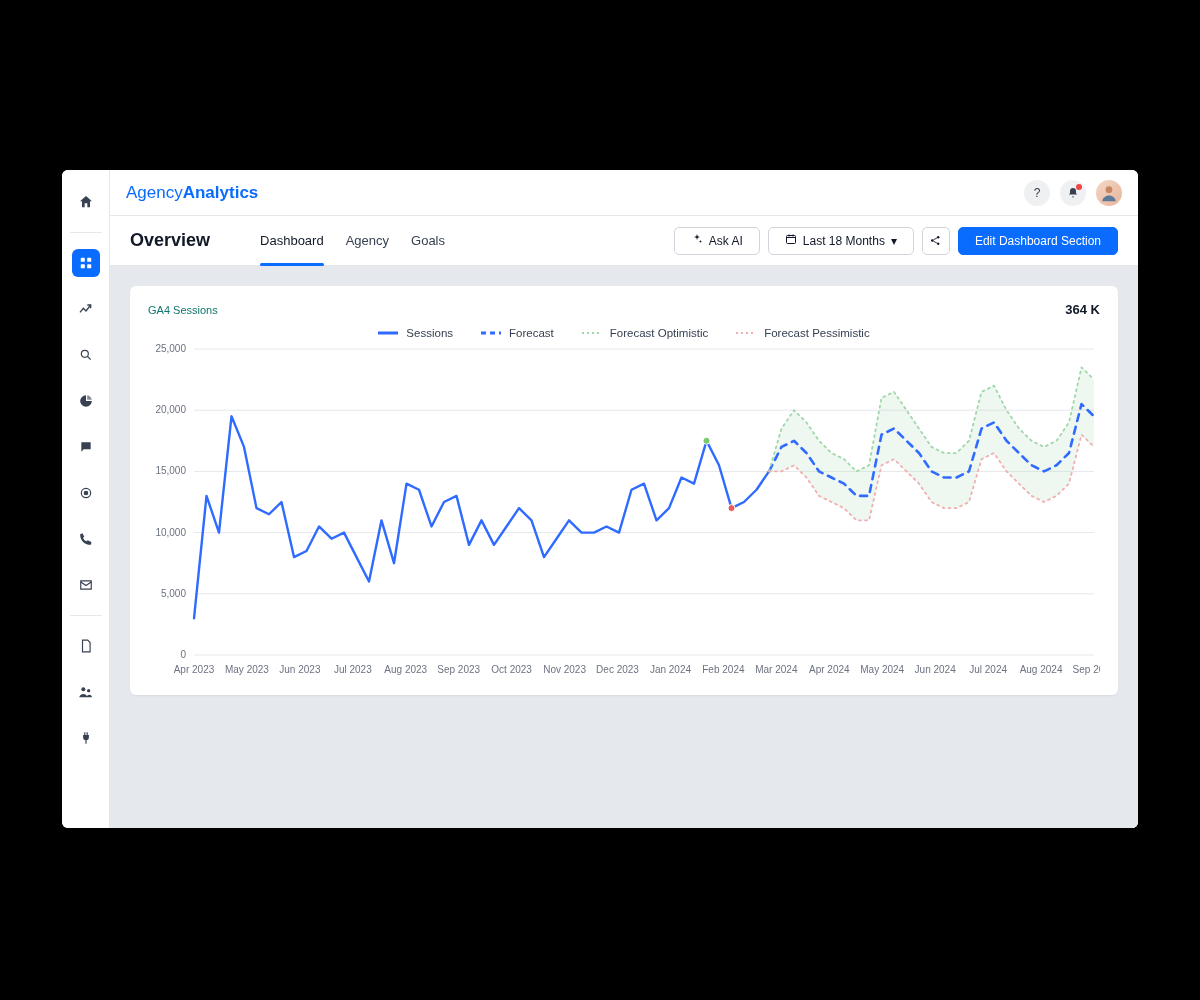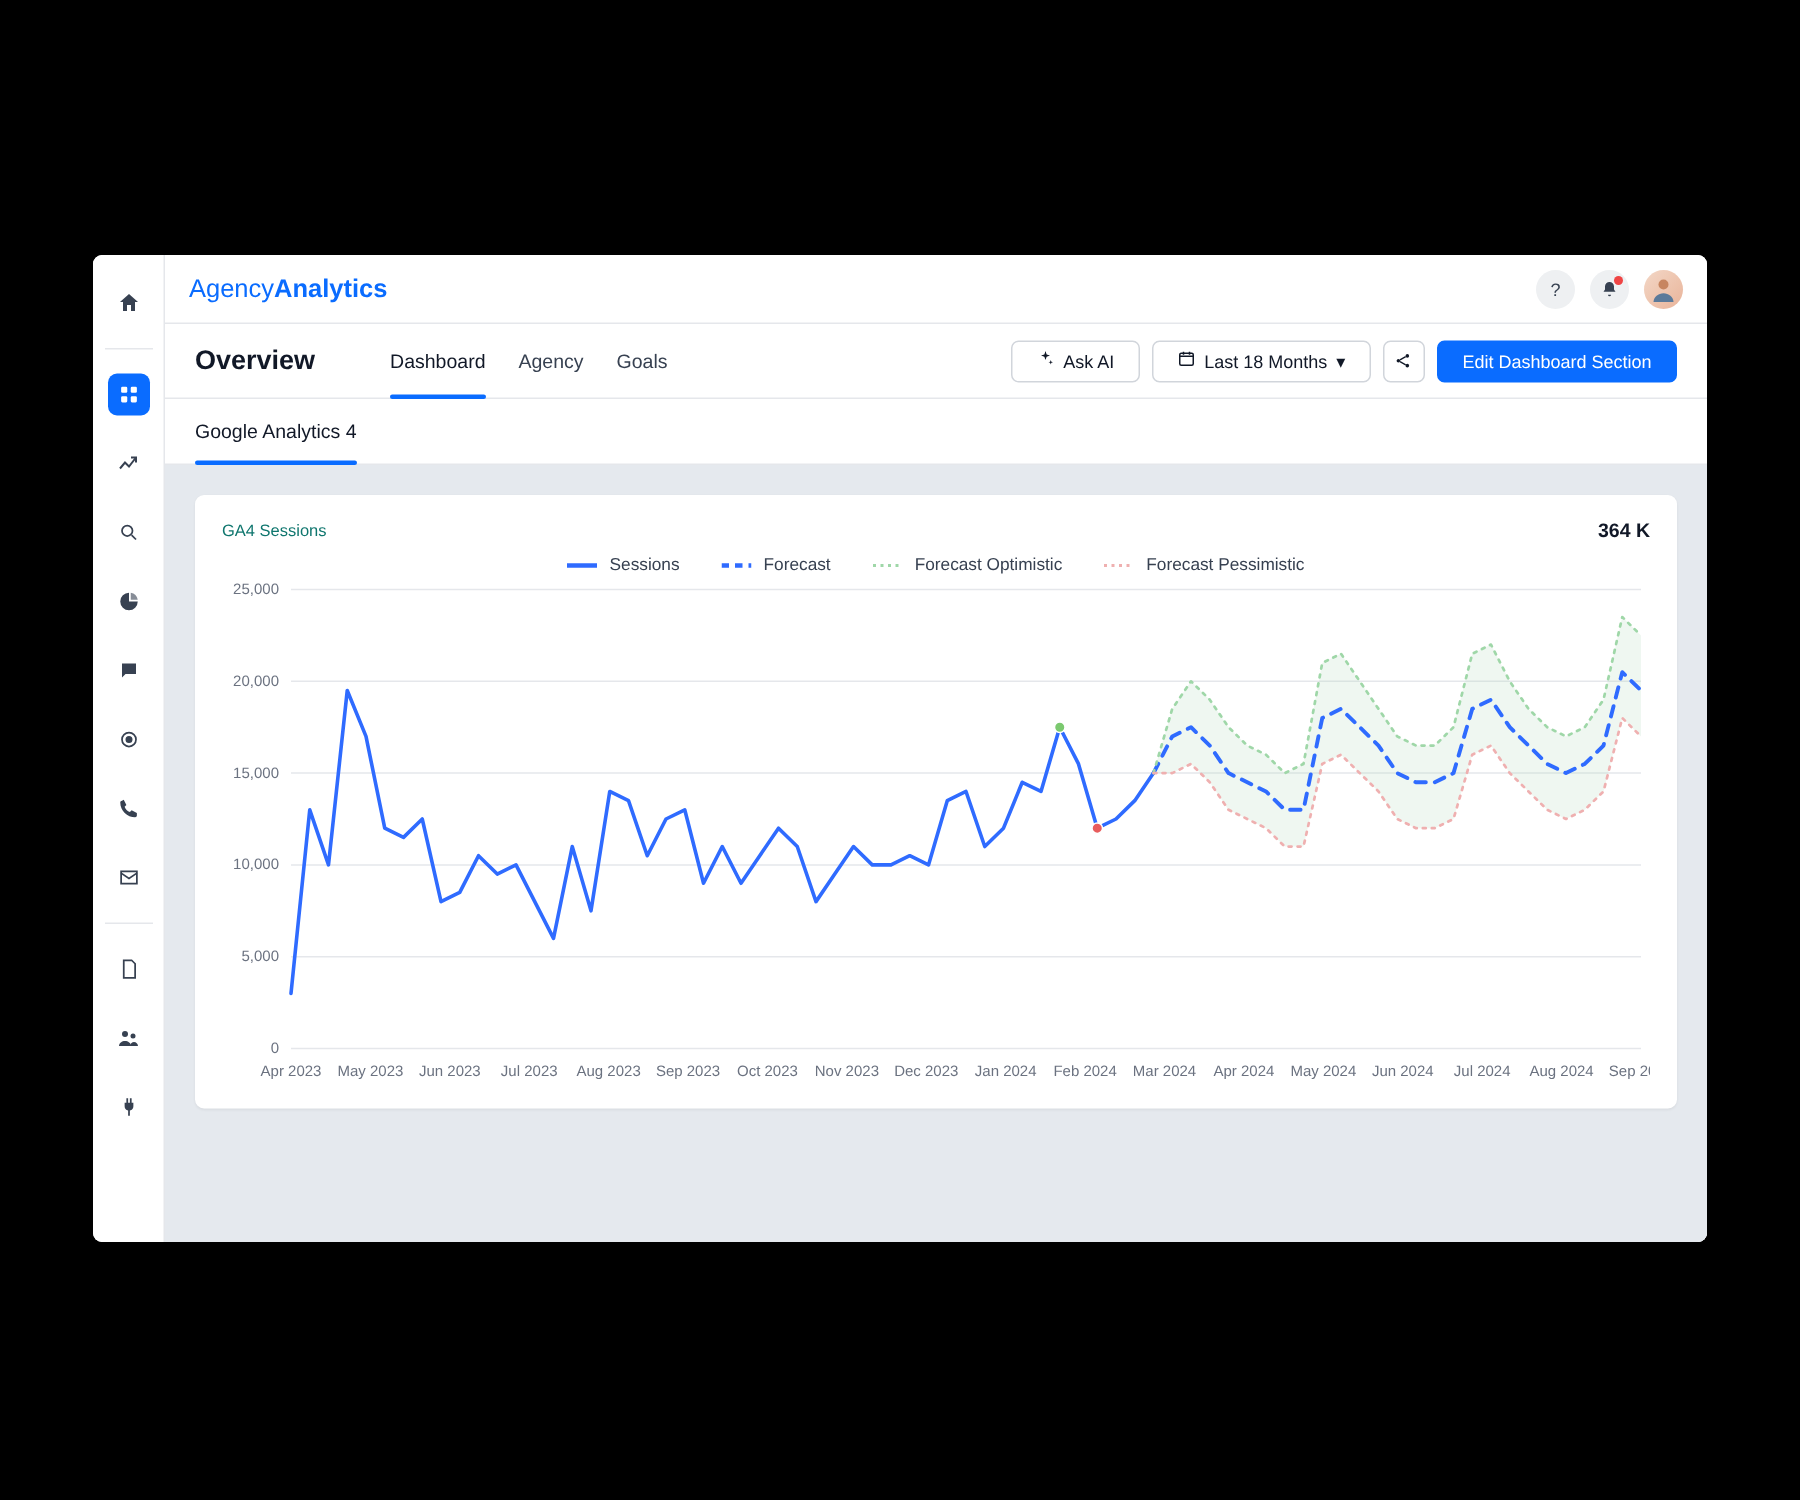--- a/index.html
+++ b/index.html
@@ -242,23 +242,20 @@
               <circle cx="6" cy="12" r="2.2"></circle>
               <circle cx="17" cy="6" r="2.2"></circle>
               <circle cx="17" cy="18" r="2.2"></circle>
               <path d="M8 11l7-4M8 13l7 4" stroke="#111827" stroke-width="1.6"></path>
             </svg>
         </div>
         <div class="btn primary">Edit Dashboard Section</div>
       </div>
     </div>
 
-    <div class="sub-tabs-row">
-      <div class="sub-tab active">Google Analytics 4</div>
-    </div>
 
     <div class="content-area">
       <div class="card">
         <div class="card-header">
           <div class="card-title">GA4 Sessions</div>
           <div class="card-metric">364 K</div>
         </div>
         <div class="legend-row">
           <div class="legend-item">
             <svg width="20" height="4">

